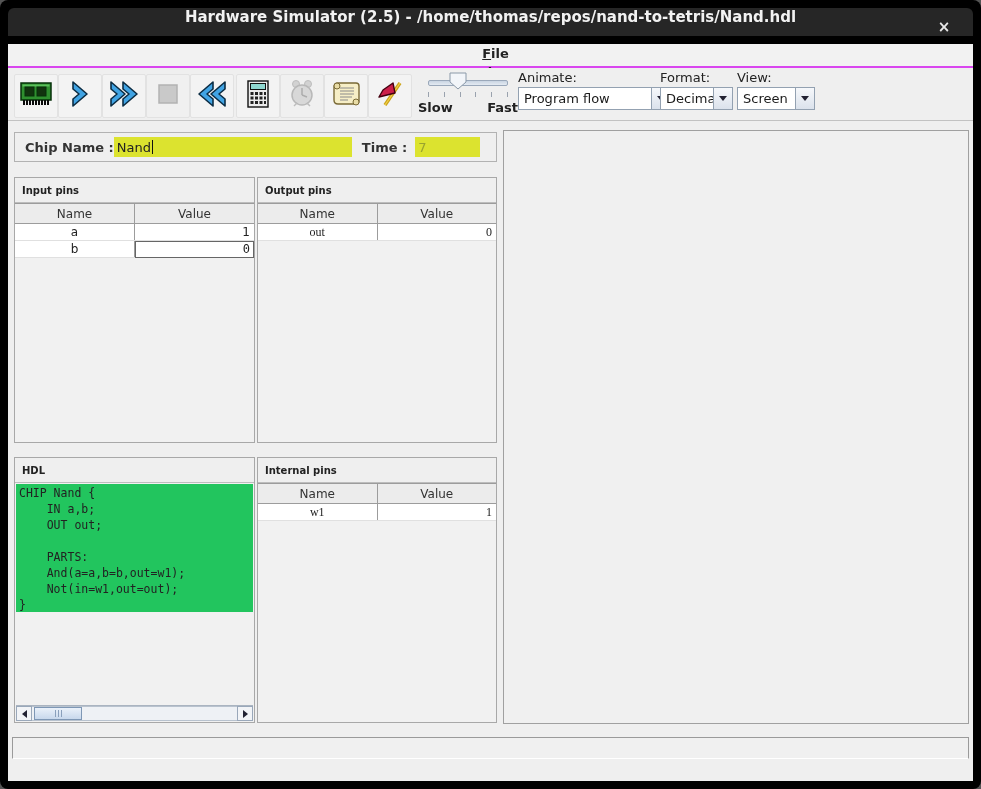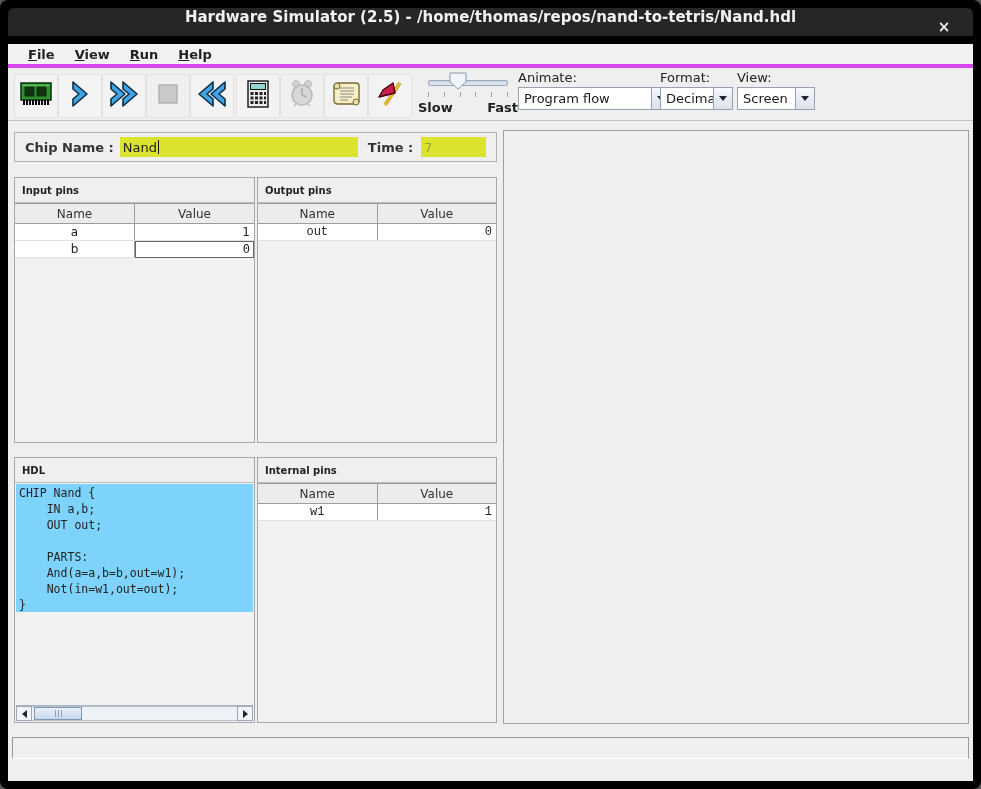--- a/index.html
+++ b/index.html
@@ -8,21 +8,21 @@
 
   
   .titlebar { position:absolute; left:8px; top:8px; width:965px; height:28px; background:#262626; border-radius:6px 6px 0 0; display:flex; align-items:flex-start; justify-content:center; }
   .titlebar .title { color:#f2f2f2; font-weight:bold; font-size:15px; }
   .close-btn { position:absolute; right:18px; top:8px; width:22px; height:22px; color:#e8e8e8; font-size:15px; font-weight:bold; display:flex; align-items:center; justify-content:center; cursor:default; }
 
   
   .content { position:absolute; left:8px; top:44px; width:965px; height:737px; background:#efefef; }
 
   
-  .menubar { position:absolute; left:0; top:0; width:100%; height:24px; background:#f2f2f2; border-bottom:4px solid #d946ef; display:flex; align-items:center; padding-left:10px; }
+  .menubar { position:absolute; left:0; top:0; width:100%; height:24px; background:#f2f2f2; border-bottom:2px solid #d946ef; display:flex; align-items:center; padding-left:10px;flex-direction:column; }
   .menu-item { font-size:13px; font-weight:bold; color:#222; padding:2px 10px; cursor:default; }
   .mn { text-decoration:underline; }
 
   
   .toolbar { position:absolute; left:0; top:24px; width:100%; height:53px; background:#efefef; border-bottom:1px solid #c2c2c2; }
   .tbtn { position:absolute; top:6px; width:44px; height:44px; background:#f3f3f3; border:1px solid #e2e2e2; border-radius:2px; display:flex; align-items:center; justify-content:center; }
   .tbtn.disabled { background:#f0f0f0; }
 
   
   .slider { position:absolute; left:410px; top:2px; width:100px; height:48px; }
@@ -38,43 +38,43 @@
   .combo-label { font-size:13px; color:#222; margin-bottom:2px; }
   .combo { height:23px; border:1px solid #93a1b1; background:#fff; display:flex; align-items:stretch; }
   .combo .val { flex:1; font-size:13px; color:#1a1a1a; padding:3px 4px 0 5px; white-space:nowrap; overflow:hidden; }
   .combo .arrow { width:19px; background:linear-gradient(#f6f8fb,#dbe2ec); border-left:1px solid #93a1b1; display:flex; align-items:center; justify-content:center; }
   .combo .arrow::after { content:""; border-left:4px solid transparent; border-right:4px solid transparent; border-top:5px solid #223; }
 
   
   .chipbar { position:absolute; left:6px; top:88px; width:483px; height:30px; background:#efefef; border:1px solid #b2b2b2; display:flex; align-items:center; }
   .chipbar .lbl { font-size:13px; font-weight:bold; color:#333; margin-left:10px; white-space:nowrap; }
   .yellow-field { background:#dce32f; height:20px; border:none; display:flex; align-items:center; padding:0 3px; font-size:13px; color:#222; }
-  .chip-name-field { width:238px; margin-left:6px; }
+  .chip-name-field { width:238px; margin-left:0; }
   .time-lbl { font-size:13px; font-weight:bold; color:#9a9a9a; margin-left:62px; white-space:nowrap; }
   .time-field { width:65px; margin-left:8px; color:#9aa32f; }
   .caret { display:inline-block; width:1px; height:14px; background:#111; margin-left:1px; }
 
   
   .panel { position:absolute; background:#f1f1f1; border:1px solid #a8a8a8; }
   .panel-header { height:25px; display:flex; align-items:center; padding-left:7px; font-size:10px; font-weight:bold; color:#222; border-bottom:1px solid #bdbdbd; background:#efefef; }
 
   table.pins { width:100%; border-collapse:collapse; table-layout:fixed; }
   table.pins th { height:20px; background:#ececec; border:1px solid #9c9c9c; font-size:12px; font-weight:normal; color:#333; }
   table.pins th:first-child { border-left:none; }
   table.pins th:last-child { border-right:none; }
   table.pins td { height:17px; background:#fff; font-size:12px; color:#222; border-bottom:1px solid #e0e0e0; }
   table.pins td.name { text-align:center; border-right:1px solid #9c9c9c; }
   table.pins td.val { text-align:right; padding-right:4px; }
-  .mono { font-family:Liberation Mono, monospace; }
+  .mono { font-family:Liberation Serif, serif; }
   .dim { color:#9f9f9f; }
   .edited { color:#2233bb; font-family:"DejaVu Sans Mono","Liberation Mono",monospace; }
   td.cell-editing { outline:1px solid #666; outline-offset:-1px; }
 
   
-  .hdl-code { position:absolute; left:1px; top:26px; width:237px; height:128px; background:#7dd3fc; font-family:"DejaVu Sans Mono","Liberation Mono",monospace; font-size:11.5px; line-height:16px; color:#222; white-space:pre; padding:1px 0 8px 3px; overflow:hidden; }
+  .hdl-code { position:absolute; left:1px; top:26px; width:237px; height:128px; background:#22c55e; font-family:"DejaVu Sans Mono","Liberation Mono",monospace; font-size:11.5px; line-height:16px; color:#222; white-space:pre; padding:1px 0 8px 3px; overflow:hidden; }
   .hscrollbar { position:absolute; left:1px; bottom:1px; width:237px; height:16px; background:#eef1f5; border-top:1px solid #aab4c0; display:flex; }
   .sb-btn { width:16px; height:15px; background:#f2f4f7; border:1px solid #9aa8ba; display:flex; align-items:center; justify-content:center; }
   .sb-left::after { content:""; border-top:4px solid transparent; border-bottom:4px solid transparent; border-right:5px solid #223; }
   .sb-right::after { content:""; border-top:4px solid transparent; border-bottom:4px solid transparent; border-left:5px solid #223; }
   .sb-track { flex:1; position:relative; background:#eef1f5; border-top:1px solid #b8c2ce; border-bottom:1px solid #b8c2ce; }
   .sb-thumb { position:absolute; left:2px; top:0; width:48px; height:13px; background:linear-gradient(#eaf1fa,#c8d8ec); border:1px solid #7e97b5; display:flex; align-items:center; justify-content:center; gap:2px; }
   .sb-thumb i { width:1px; height:7px; background:#8aa0bc; }
 
   
   .right-panel { position:absolute; left:495px; top:86px; width:466px; height:594px; background:#f0f0f0; border:1px solid #a0a0a0; }

